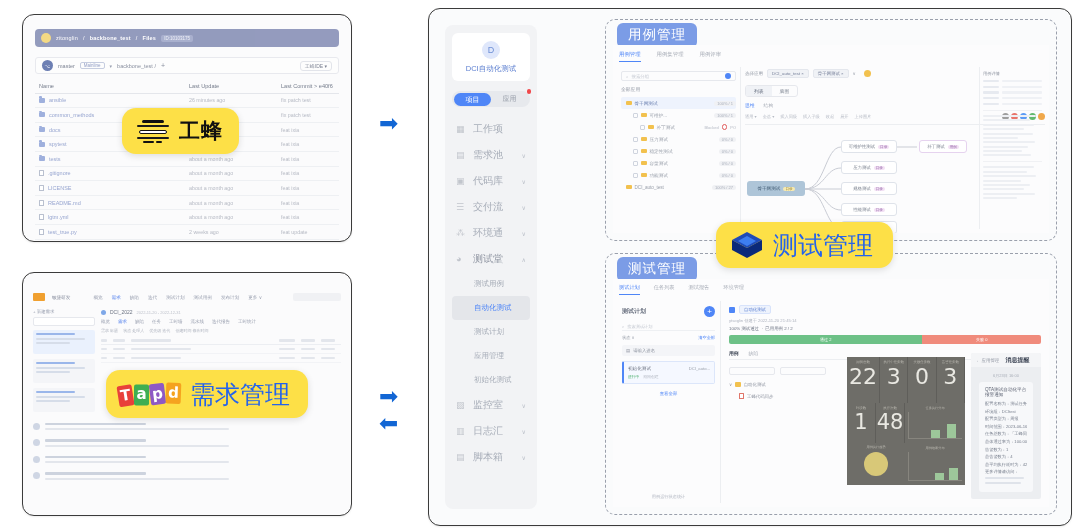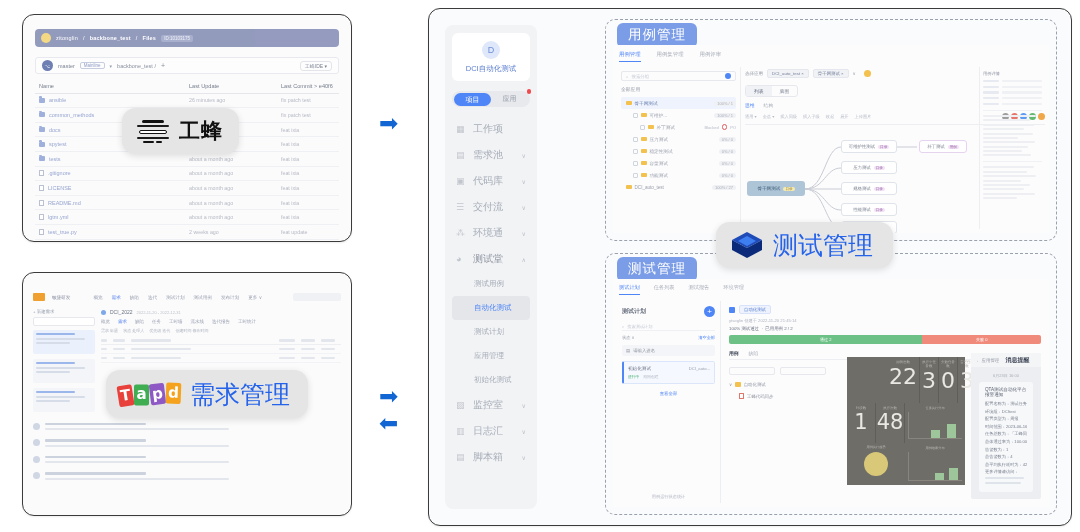--- a/index.html
+++ b/index.html
@@ -54,21 +54,21 @@
   .repo-row .c2 { flex:0 0 92px; font-size:5.3px; color:#b6bac4; }
   .repo-row .c3 { flex:1; font-size:5.3px; color:#b6bac4; }
   .repo-row.hdr .c1, .repo-row.hdr .c2, .repo-row.hdr .c3 { color:#767d8c; font-size:5.6px; }
   .repo-row .name { color:#98a6d0; }
   .ico-folder { width:6px;height:5px;background:#9fb0dd;border-radius:1px; flex:none; position:relative;}
   .ico-folder:before{content:"";position:absolute;left:0;top:-1.5px;width:3px;height:1.5px;background:#9fb0dd;border-radius:1px 1px 0 0;}
   .ico-file { width:5px;height:6px;background:#fff;border:.8px solid #b9c0cf;border-radius:.5px; flex:none;}
 
   
   .badge {
-    position:absolute; background:#e5e5e5; border-radius:14px;
+    position:absolute; background:#fde047; border-radius:14px;
     display:flex; align-items:center; gap:9px;
     box-shadow: 0 2px 7px rgba(0,0,0,.12);
   }
   .badge .lbl { color:#2563eb; font-weight:normal; white-space:nowrap; }
   #badge-code { left:122px; top:108px; height:46px; padding:0 16px 0 14px; }
   #badge-code .lbl { font-size:24px; }
   .gf-logo { width:34px; height:26px; position:relative; flex:none; }
   .gf-logo i { position:absolute; left:0; background:#111; border-radius:1px; display:block; }
   .gf-logo i:nth-child(1){ top:2px; left:6px; width:22px; height:3px; border-radius:2px;}
   .gf-logo i:nth-child(2){ top:7px; left:1px; width:32px; height:2.4px; background:#1b1b1b;}
@@ -258,21 +258,21 @@
   .tm-tool .inp { width:46px;height:8px;border:1px solid #e6e8ed;border-radius:2px;}
   .tm-tool .btn { margin-left:auto; font-size:4.2px; color:#fff; background:#4f86f7; border-radius:2px; padding:2px 5px;}
   .tm-tool .btn.g { background:#fff; color:#7b8290; border:1px solid #dfe3ea;}
   .tm-treerow { display:flex; align-items:center; gap:3px; font-size:4.4px; color:#8f95a1; margin-top:6px;}
   .tm-treerow .fold { width:5.5px;height:4.5px;background:#f2c14e;border-radius:1px;}
   .tm-treerow.ind { padding-left:10px; }
   .tm-treerow .pg { width:5px;height:6px;background:#fff;border:.8px solid #e0756a;border-radius:.5px;}
 
   
   .dash { position:absolute; left:122px; top:56px; width:118px; height:128px; background:#6e6d68; }
-  .dash .kpis { display:flex; height:46px;margin-left:40px; }
+  .dash .kpis { display:flex; height:46px; }
   .dash .kpi { flex:1; border-right:1px solid #5f5e5a; padding:3px 2px 0; }
   .dash .kpi .k { font-size:3.4px; color:#b8b6ae; text-align:center;}
   .dash .kpi .v { font-size:22px; color:#e9e8e2; text-align:center; line-height:26px; font-family:"DejaVu Sans", sans-serif;}
   .dash .row2 { display:flex; height:40px; }
   .dash .row2 .kpi2 { width:29px; border-right:1px solid #5f5e5a; padding-top:3px;}
   .dash .row2 .kpi2 .k{font-size:3.4px;color:#b8b6ae;text-align:center;}
   .dash .row2 .kpi2 .v{font-size:21px;color:#e9e8e2;text-align:center;line-height:25px;font-family:"DejaVu Sans", sans-serif;}
   .dash .row2 .chart { flex:1; padding:3px; }
   .dash .row2 .chart .t{font-size:3.2px;color:#b8b6ae;text-align:center;}
   .dash .row2 .chart .plot{position:relative;height:27px;border-left:.6px solid #87857e;border-bottom:.6px solid #87857e;margin-top:2px;}

